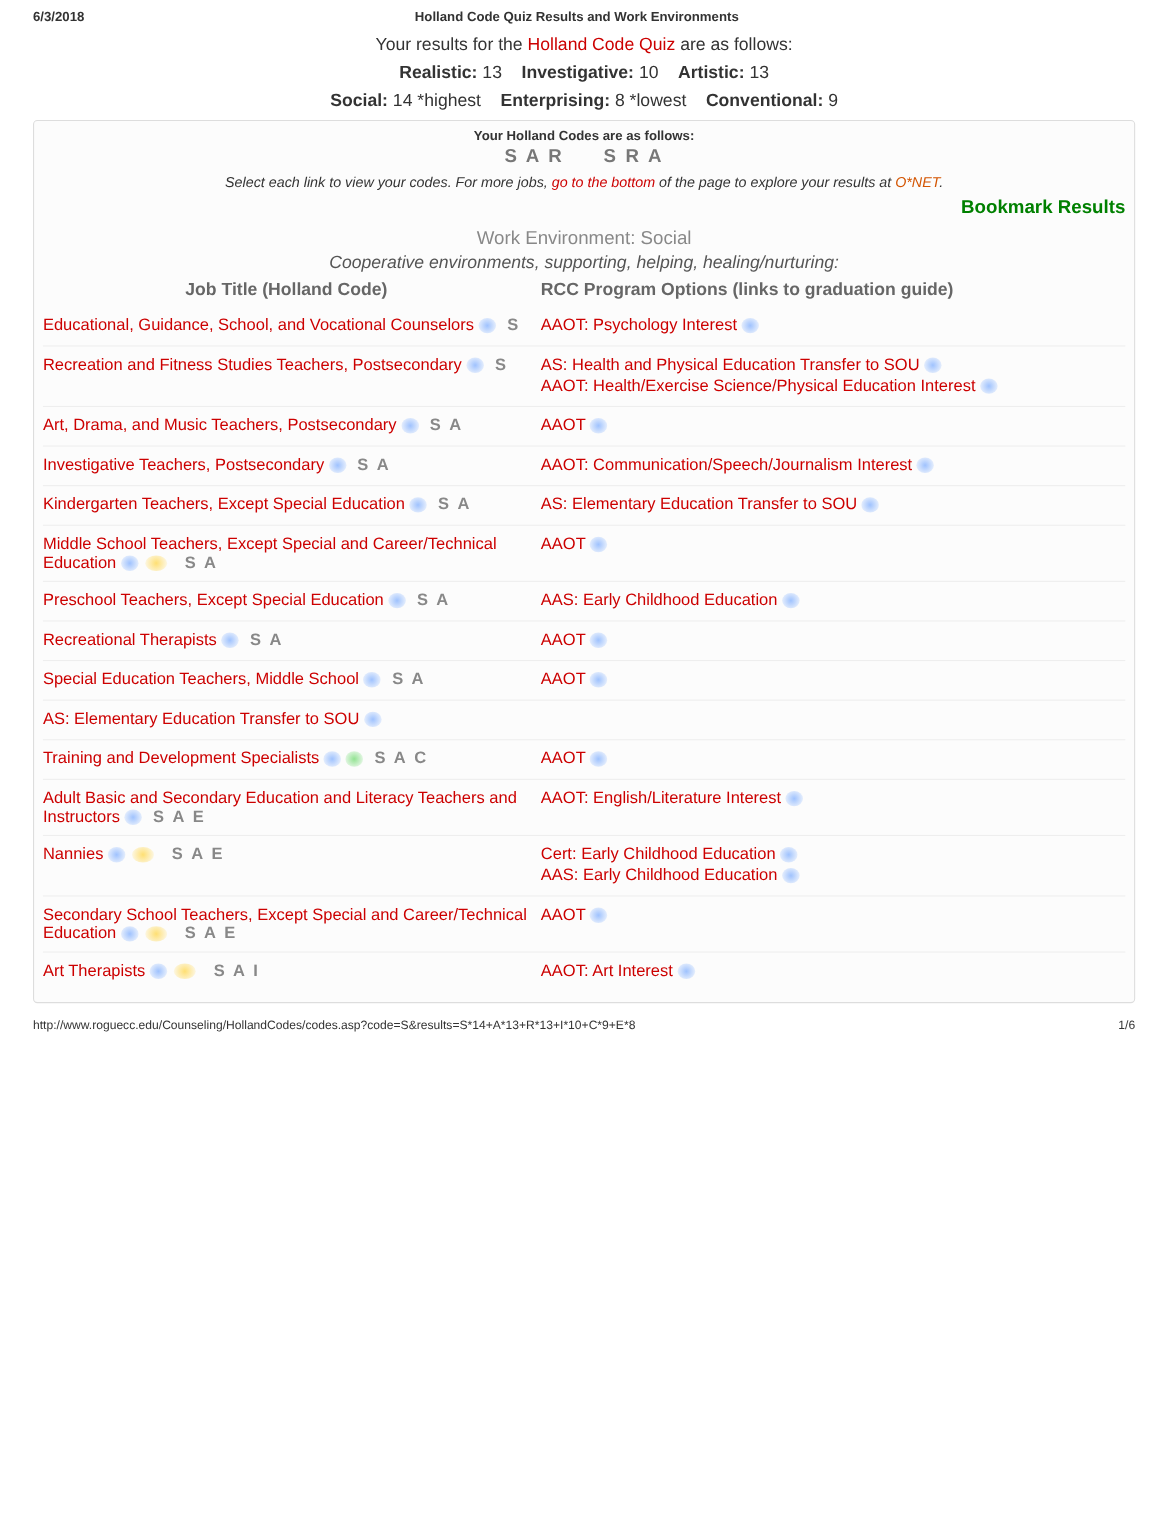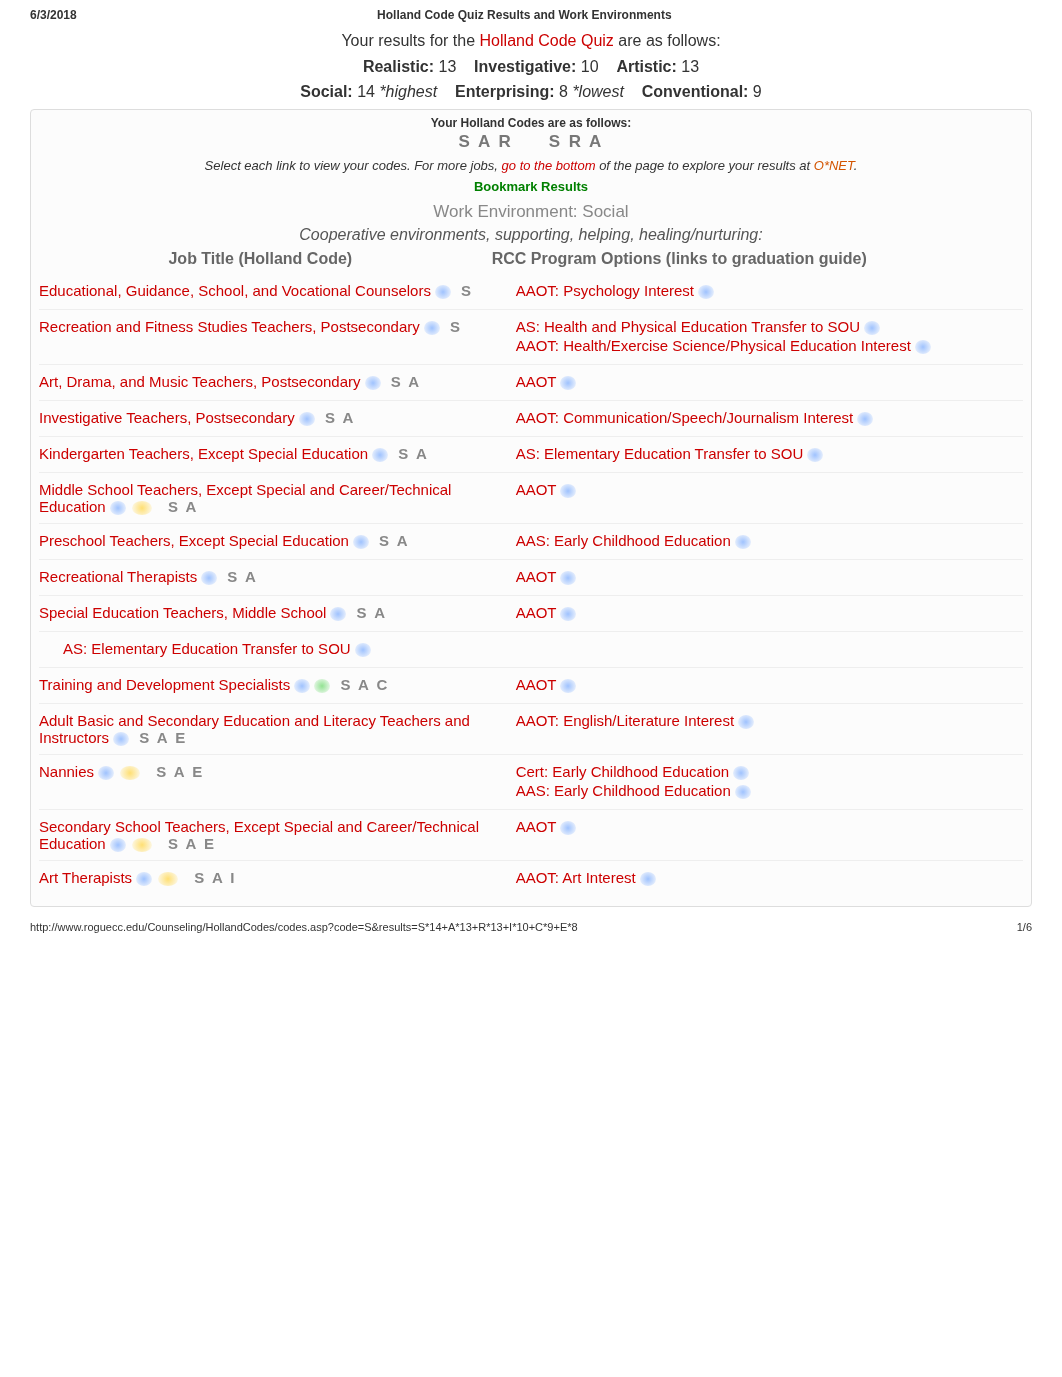--- a/index.html
+++ b/index.html
@@ -22,37 +22,37 @@
   .codes-box {
     border: 1px solid #ddd;
     border-radius: 4px;
     padding: 6px 8px 10px 8px;
     background: #fcfcfc;
   }
   .codes-title { text-align: center; font-weight: bold; font-size: 12px; margin-bottom: 2px; }
   .codes-line { text-align: center; color: #777; font-weight: bold; letter-spacing: 2px; font-size: 17px; }
   .codes-line .gap { display:inline-block; width: 36px; }
   .codes-note { text-align: center; font-style: italic; font-size: 13px; margin: 6px 0; }
-  .bookmark { text-align: center; margin: 4px 0 8px 0; font-size: 13px; }
+  .bookmark { text-align: right; margin: 4px 0 8px 0; font-size: 17px; }
   .env-title { text-align: center; color: #888; font-weight: normal; font-size: 17px; margin: 4px 0; }
   .env-desc { text-align: center; font-style: italic; color: #555; margin-bottom: 6px; font-size: 16px;}
   .table-head { display: flex; font-weight: bold; color: #666; font-size: 16px; margin-bottom: 6px;}
   .col-left { width: 46%; padding-right: 10px; }
   .col-right { width: 54%; }
   .row { display: flex; padding: 8px 0; border-top: 1px solid #eee; }
   .row:first-of-type { border-top: none; }
   .job-title { color: #c00; }
   .job-title a, .job-title span.lnk { color: #c00; }
   .codes-tag { color: #888; font-weight: bold; letter-spacing: 2px; margin-left: 6px;}
-  .prog { color: #c00; display: block; margin-bottom: 2px; margin-left: 24px;}
+  .prog { color: #c00; display: block; margin-bottom: 2px;}
   .blur-blue { display:inline-block; width:16px; height:14px; background: radial-gradient(circle, rgba(120,170,255,0.7), rgba(120,170,255,0)); vertical-align: middle; margin-left:4px; border-radius:50%;}
   .blur-yellow { display:inline-block; width:20px; height:14px; background: radial-gradient(circle, rgba(255,220,100,0.9), rgba(255,220,100,0)); vertical-align: middle; margin:0 6px; border-radius:50%;}
   .blur-green { display:inline-block; width:16px; height:14px; background: radial-gradient(circle, rgba(120,220,120,0.8), rgba(120,220,120,0)); vertical-align: middle; margin-left:4px; border-radius:50%;}
   .footer { font-size: 11px; color: #333; display:flex; justify-content: space-between; margin-top: 14px;}
-  .italic { font-style: italic; }
+  .italic { }
 </style>
 </head>
 <body>
 
 <div class="header-row">
   <span>6/3/2018</span>
   <span class="header-center">Holland Code Quiz Results and Work Environments</span>
   <span style="width:60px"></span>
 </div>
 

